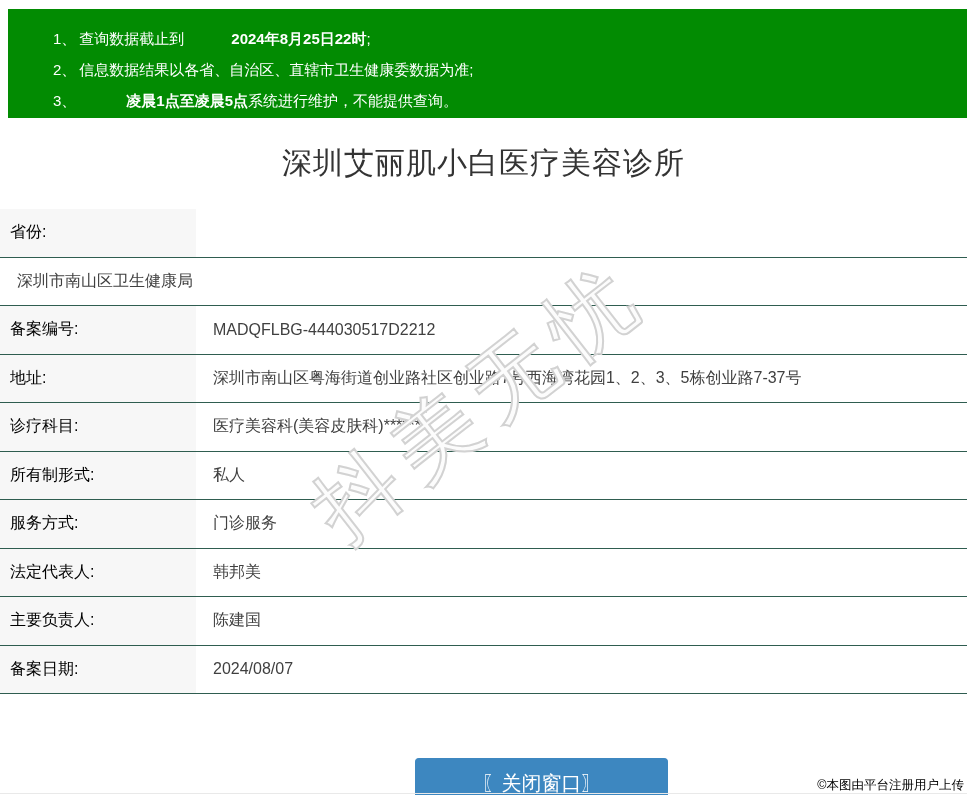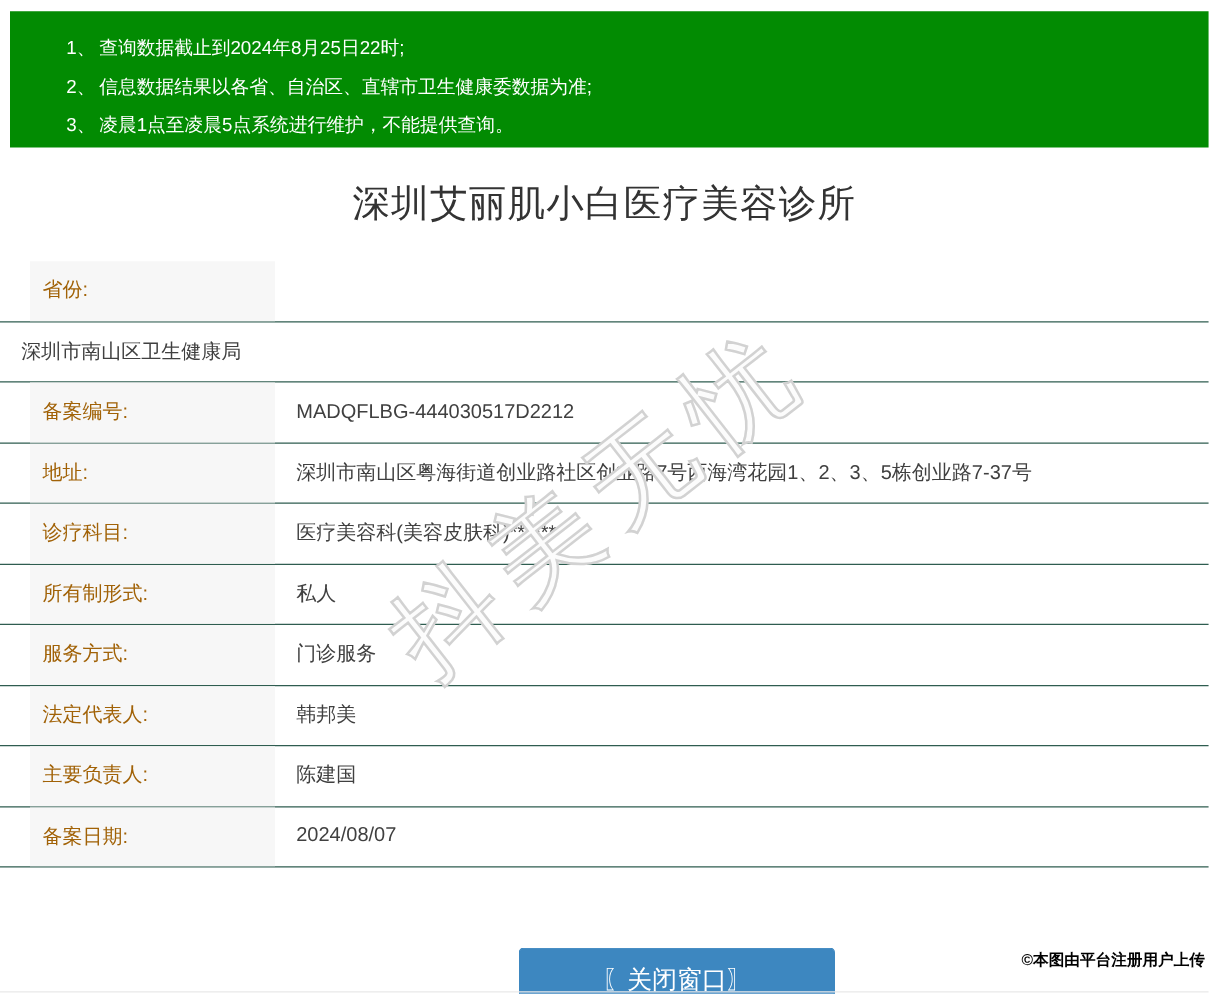--- a/index.html
+++ b/index.html
@@ -18,39 +18,39 @@
     width:967px;height:795px;position:relative;overflow:hidden;
     color:var(--text-dark);
   }
   
   .banner{
     position:absolute;left:8px;top:9px;right:0;height:109px;
     background:var(--banner-green);
     color:#fff;font-size:15px;line-height:31px;
     padding:14px 10px 0 45px;
   }
-  .banner b{font-weight:normal;}
+  .banner b{font-weight:bold;margin-left:47px;}
   .notice-num{margin-right:3px;}
   
   .title-wrap{
     position:absolute;top:118px;left:0;right:0;height:91px;
     display:flex;align-items:center;justify-content:center;
   }
   .title{
     font-size:30px;font-weight:400;color:#333;letter-spacing:1px;
   }
   
   .info-table{position:absolute;top:209px;left:0;right:0;}
   .row{
     display:flex;height:48.5px;border-bottom:1px solid var(--row-line);
     font-size:16px;
   }
   .row-label{
     width:196px;background:var(--label-bg);
-    display:flex;align-items:center;padding-left:10px;color:#a16207;margin-left:24px;
+    display:flex;align-items:center;padding-left:10px;color:#000000;
   }
   .row-value{
     flex:1;display:flex;align-items:center;padding-left:17px;color:#404040;
   }
   
   .close-btn{
     position:absolute;left:415px;top:758px;width:253px;height:52px;
     background:var(--button-blue);
     border:1px solid var(--button-blue);
     border-bottom:3px solid var(--button-blue-dark);
@@ -63,22 +63,22 @@
     position:absolute;left:480px;top:402px;
     transform:translate(-50%,-50%) rotate(-38deg);
     font-size:84px;letter-spacing:14px;white-space:nowrap;
     color:rgba(255,255,255,0.92);
     -webkit-text-stroke:2px var(--watermark-gray);
     text-shadow:0 0 1px var(--watermark-gray);
     pointer-events:none;z-index:5;
   }
   
   .credit{
-    position:absolute;right:3px;bottom:18px;
-    font-size:12.5px;font-weight:bold;color:#000;
+    position:absolute;right:3px;bottom:1px;
+    font-size:12.5px;font-weight:normal;color:#000;
     text-shadow:-1px -1px 0 #fff,1px -1px 0 #fff,-1px 1px 0 #fff,1px 1px 0 #fff;
     z-index:6;
   }
   .bottom-line{
     position:absolute;left:0;right:0;bottom:1px;height:0;
     border-bottom:1px solid #e9e9e9;
   }
 </style>
 </head>
 <body>

